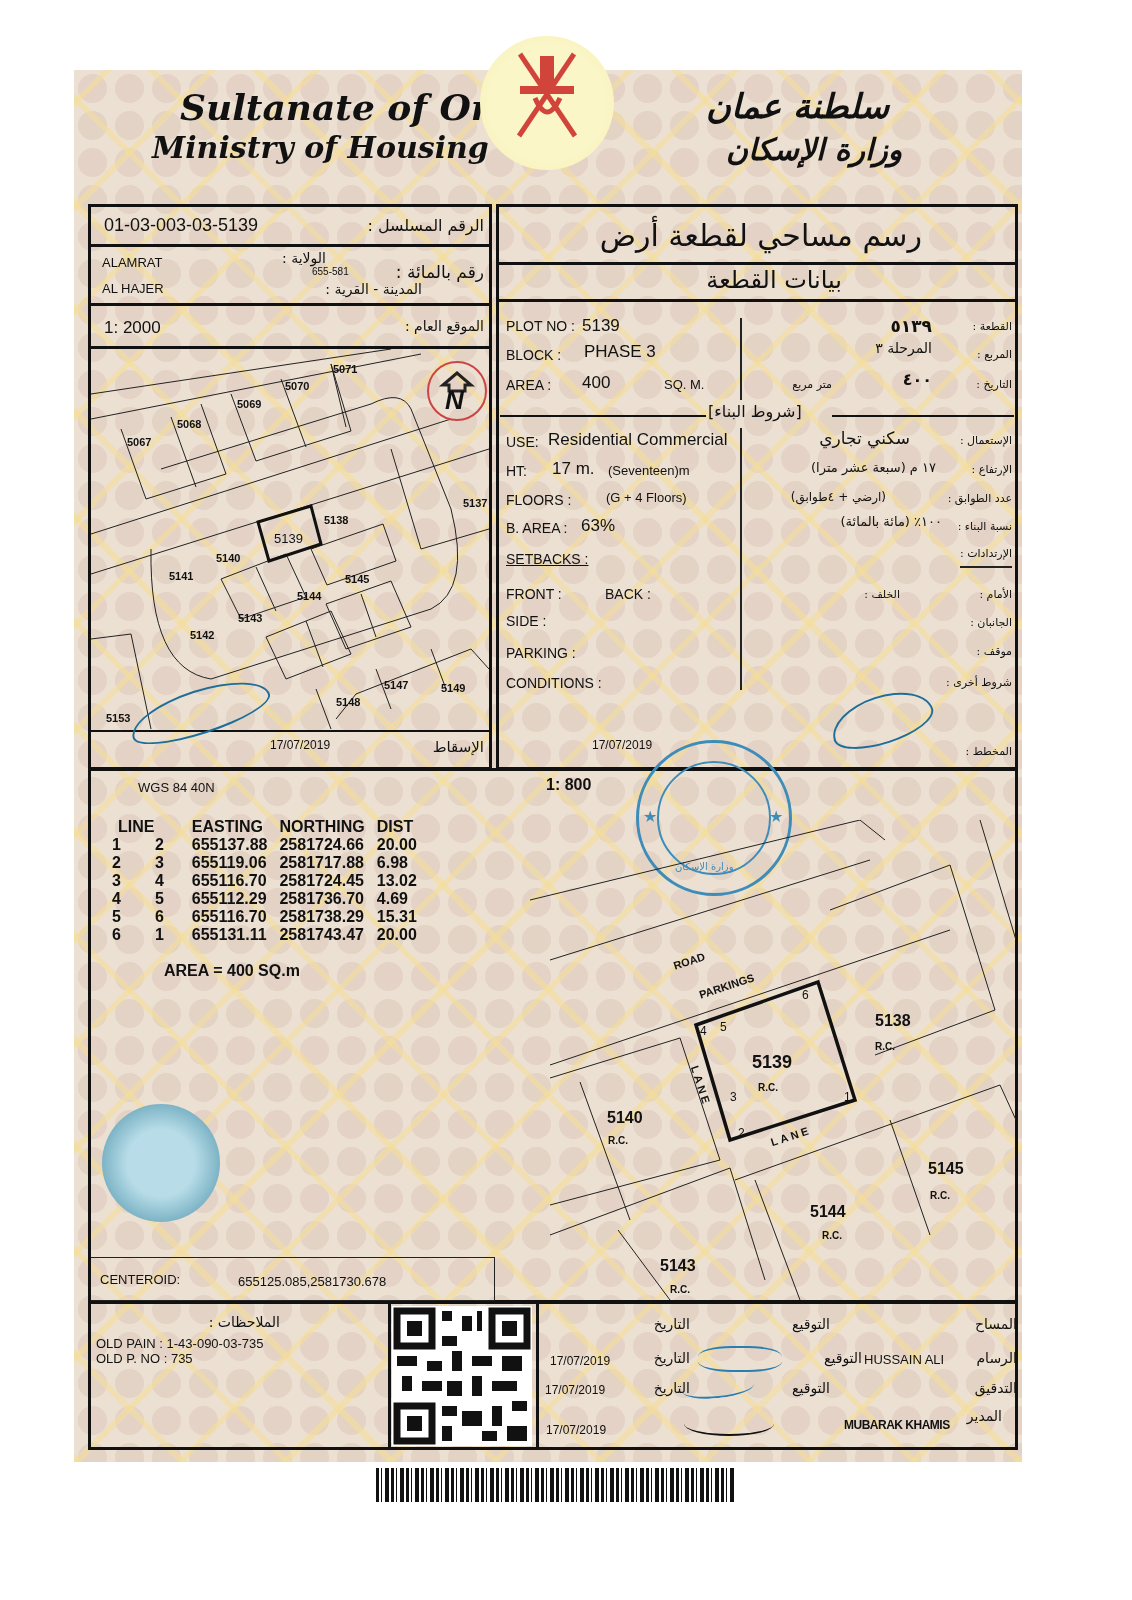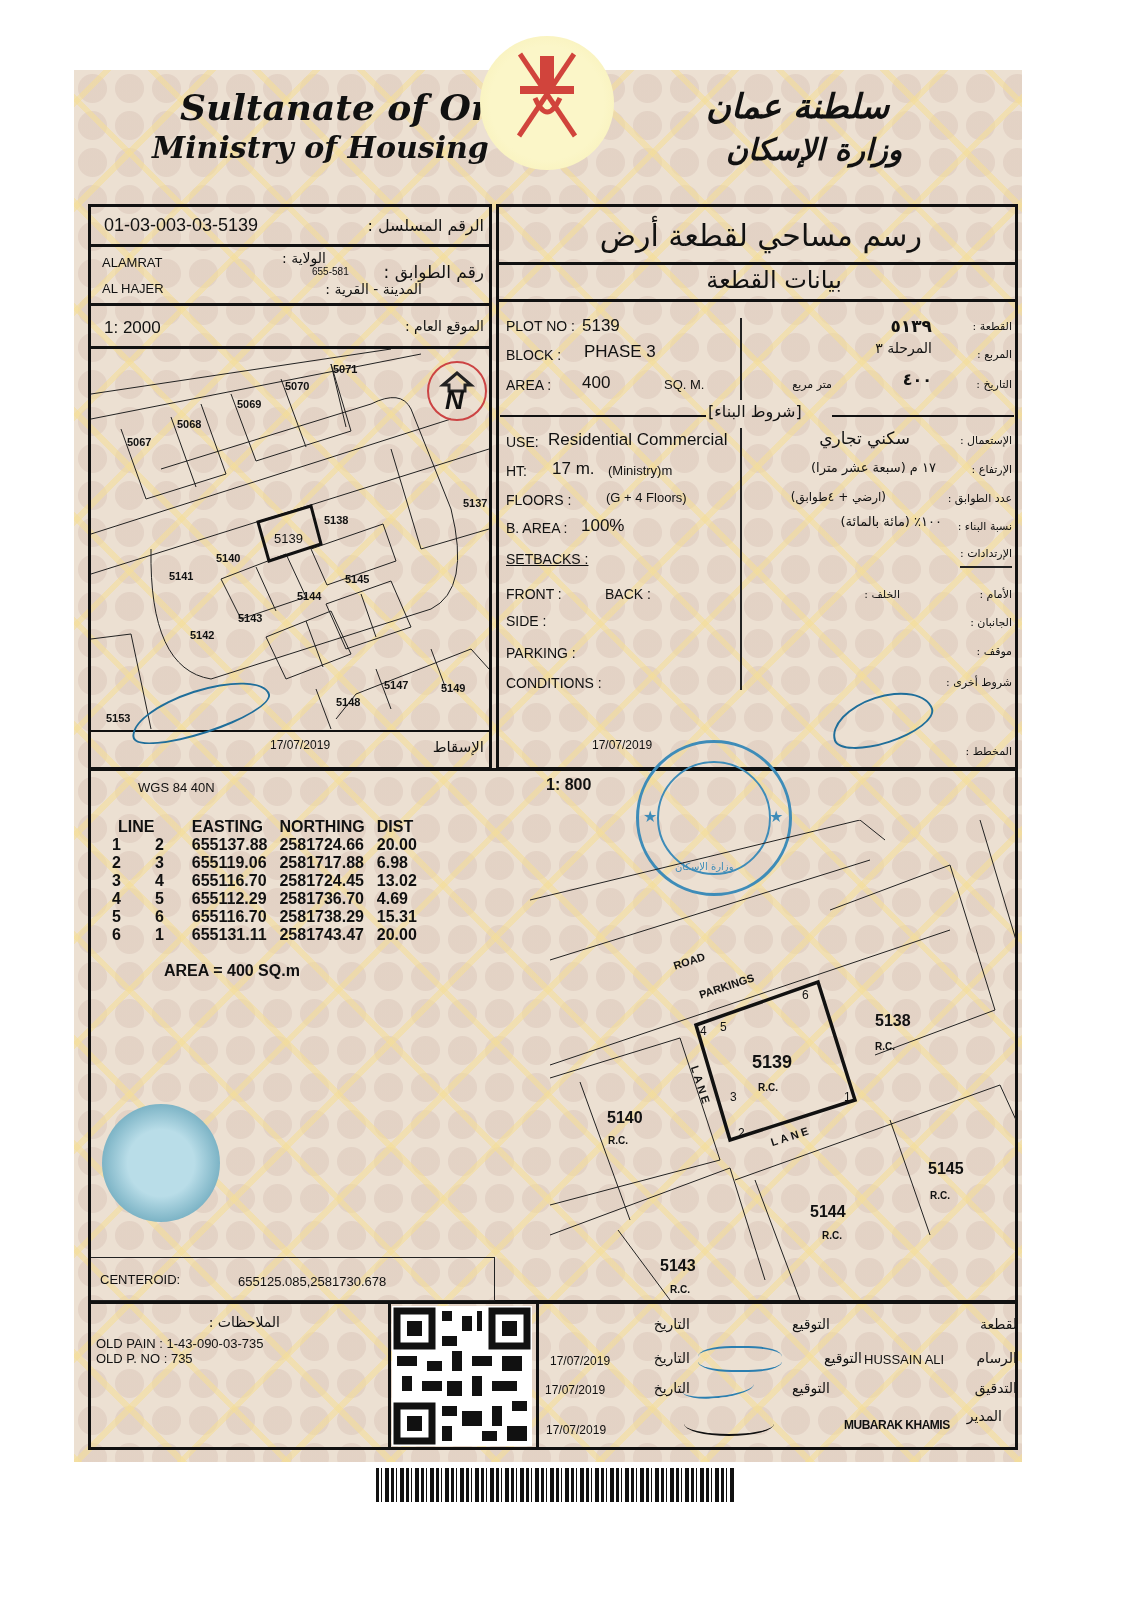--- a/index.html
+++ b/index.html
@@ -57,21 +57,21 @@
 <div class="hline" style="left:88px;top:303px;width:404px;height:3px;"></div>
 <div class="hline" style="left:88px;top:346px;width:404px;height:3px;"></div>
 <div class="hline" style="left:88px;top:730px;width:404px;height:2px;"></div>
 
 <div class="t" style="left:104px;top:215px;font-size:18px;">01-03-003-03-5139</div>
 <div class="t ar" style="right:648px;top:216px;font-size:16px;">الرقم المسلسل :</div>
 
 <div class="t" style="left:102px;top:255px;font-size:13px;">ALAMRAT</div>
 <div class="t ar" style="right:806px;top:250px;font-size:14px;">الولاية :</div>
 <div class="t" style="left:312px;top:266px;font-size:10px;">655-581</div>
-<div class="t ar" style="right:648px;top:262px;font-size:17px;">رقم الطوابق :</div>
+<div class="t ar" style="right:648px;top:262px;font-size:17px;">رقم بالمائة :</div>
 <div class="t" style="left:102px;top:281px;font-size:13px;">AL HAJER</div>
 <div class="t ar" style="right:710px;top:281px;font-size:14px;">المدينة - القرية :</div>
 
 <div class="t" style="left:104px;top:318px;font-size:17px;">1: 2000</div>
 <div class="t ar" style="right:648px;top:318px;font-size:14px;">الموقع العام :</div>
 
 <div class="abs" style="left:91px;top:349px;width:398px;height:380px;overflow:hidden;">
   <svg width="398" height="380" style="position:absolute;left:0;top:0;">
     <g stroke="#222" stroke-width="1" fill="none">
       <line x1="0" y1="45" x2="300" y2="0"></line>
@@ -153,31 +153,31 @@
 <div class="t ar" style="left:708px;top:402px;font-size:16px;">[<span>شروط البناء</span>]</div>
 <div class="abs" style="left:740px;top:428px;width:2px;height:262px;background:#222;"></div>
 
 <div class="t" style="left:506px;top:434px;font-size:14px;">USE:</div>
 <div class="t" style="left:548px;top:430px;font-size:17px;">Residential Commercial</div>
 <div class="t ar" style="right:222px;top:428px;font-size:17px;">سكني تجاري</div>
 <div class="t ar" style="right:120px;top:434px;font-size:11px;">الإستعمال :</div>
 
 <div class="t" style="left:506px;top:463px;font-size:14px;">HT:</div>
 <div class="t" style="left:552px;top:459px;font-size:17px;">17 m.</div>
-<div class="t" style="left:608px;top:463px;font-size:13px;">(Ministry)m</div>
+<div class="t" style="left:608px;top:463px;font-size:13px;">(Seventeen)m</div>
 <div class="t ar" style="right:196px;top:460px;font-size:13px;margin-left:36px;">١٧ م (سبعة عشر مترا)</div>
 <div class="t ar" style="right:120px;top:463px;font-size:11px;">الإرتفاع :</div>
 
 <div class="t" style="left:506px;top:492px;font-size:14px;">FLOORS :</div>
 <div class="t" style="left:606px;top:490px;font-size:13px;">(G + 4 Floors)</div>
 <div class="t ar" style="right:246px;top:490px;font-size:12px;">(ارضي + ٤طوابق)</div>
 <div class="t ar" style="right:120px;top:492px;font-size:11px;">عدد الطوابق :</div>
 
 <div class="t" style="left:506px;top:520px;font-size:14px;">B. AREA :</div>
-<div class="t" style="left:581px;top:516px;font-size:17px;">100%</div>
+<div class="t" style="left:581px;top:516px;font-size:17px;">63%</div>
 <div class="t ar" style="right:190px;top:514px;font-size:13px;">١٠٠٪ (مائة بالمائة)</div>
 <div class="t ar" style="right:120px;top:520px;font-size:11px;">نسبة البناء :</div>
 
 <div class="t" style="left:506px;top:551px;font-size:14px;text-decoration:underline;">SETBACKS :</div>
 <div class="t ar" style="right:120px;top:547px;font-size:11px;border-bottom:2px solid #222;padding-bottom:6px;">الإرتدادات :</div>
 
 <div class="t" style="left:506px;top:586px;font-size:14px;">FRONT :</div>
 <div class="t" style="left:605px;top:586px;font-size:14px;">BACK :</div>
 <div class="t ar" style="right:232px;top:588px;font-size:11px;">الخلف :</div>
 <div class="t ar" style="right:120px;top:588px;font-size:11px;">الأمام :</div>
@@ -336,21 +336,21 @@
       <rect x="14" y="21" width="4" height="3"></rect>
         <rect x="20" y="20" width="2" height="4"></rect>
         <rect x="24" y="19" width="3" height="2"></rect>
       <rect x="10" y="24" width="2" height="3"></rect>
         <rect x="23" y="24" width="4" height="3"></rect>
         <rect x="18" y="25" width="3" height="2"></rect>
     </g>
   </svg>
 </div>
 
-<div class="t ar" style="right:115px;top:1316px;font-size:14px;">لقطعة</div>
+<div class="t ar" style="right:115px;top:1316px;font-size:14px;">المساح</div>
 <div class="t ar" style="right:302px;top:1316px;font-size:14px;">التوقيع</div>
 <div class="t ar" style="right:442px;top:1316px;font-size:14px;">التاريخ</div>
 
 <div class="t ar" style="right:115px;top:1350px;font-size:14px;">الرسام</div>
 <div class="t" style="left:864px;top:1352px;font-size:13px;">HUSSAIN ALI</div>
 <div class="t ar" style="right:270px;top:1350px;font-size:14px;">التوقيع</div>
 <div class="t ar" style="right:442px;top:1350px;font-size:14px;">التاريخ</div>
 <div class="t" style="left:550px;top:1354px;font-size:12px;">17/07/2019</div>
 <div class="abs" style="left:698px;top:1346px;width:84px;height:22px;border-bottom:2px solid #2b7fb0;border-top:2px solid #2b7fb0;border-radius:40%;"></div>
 

